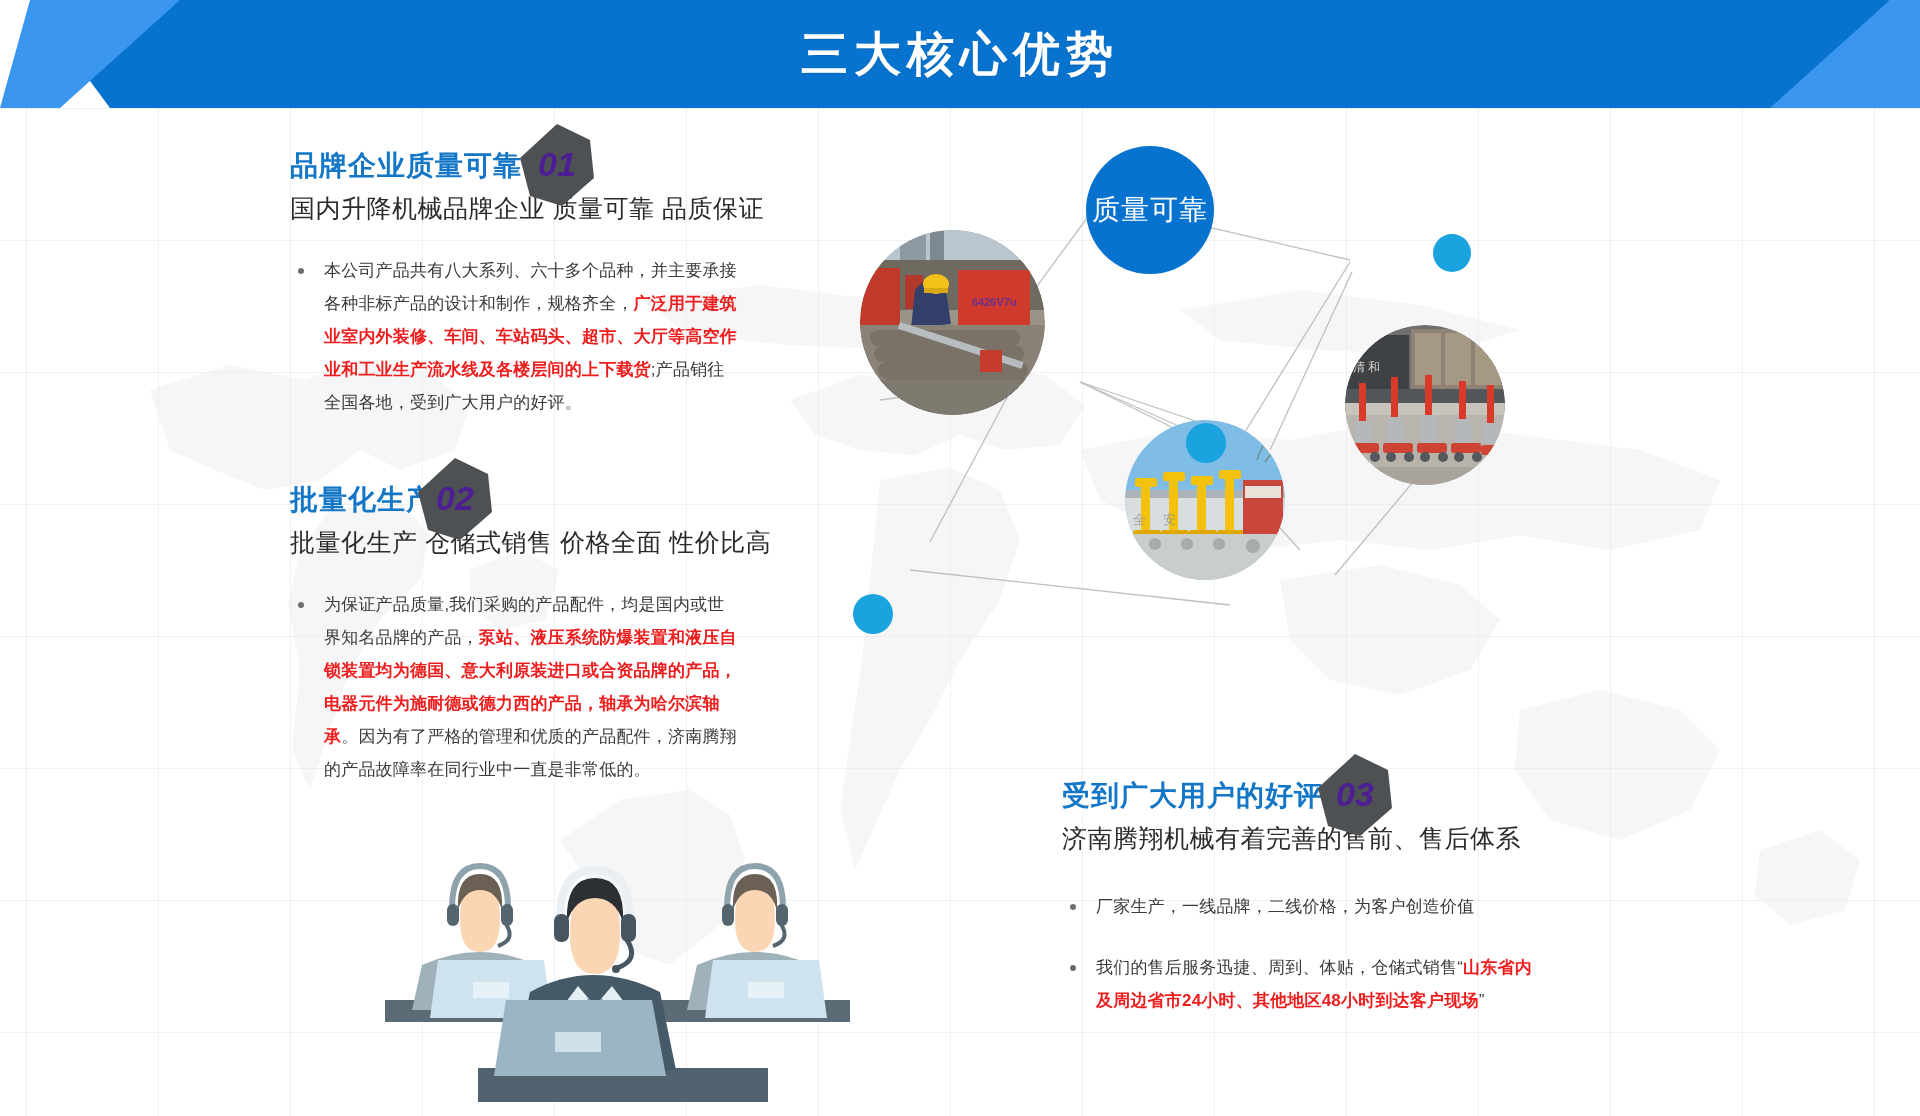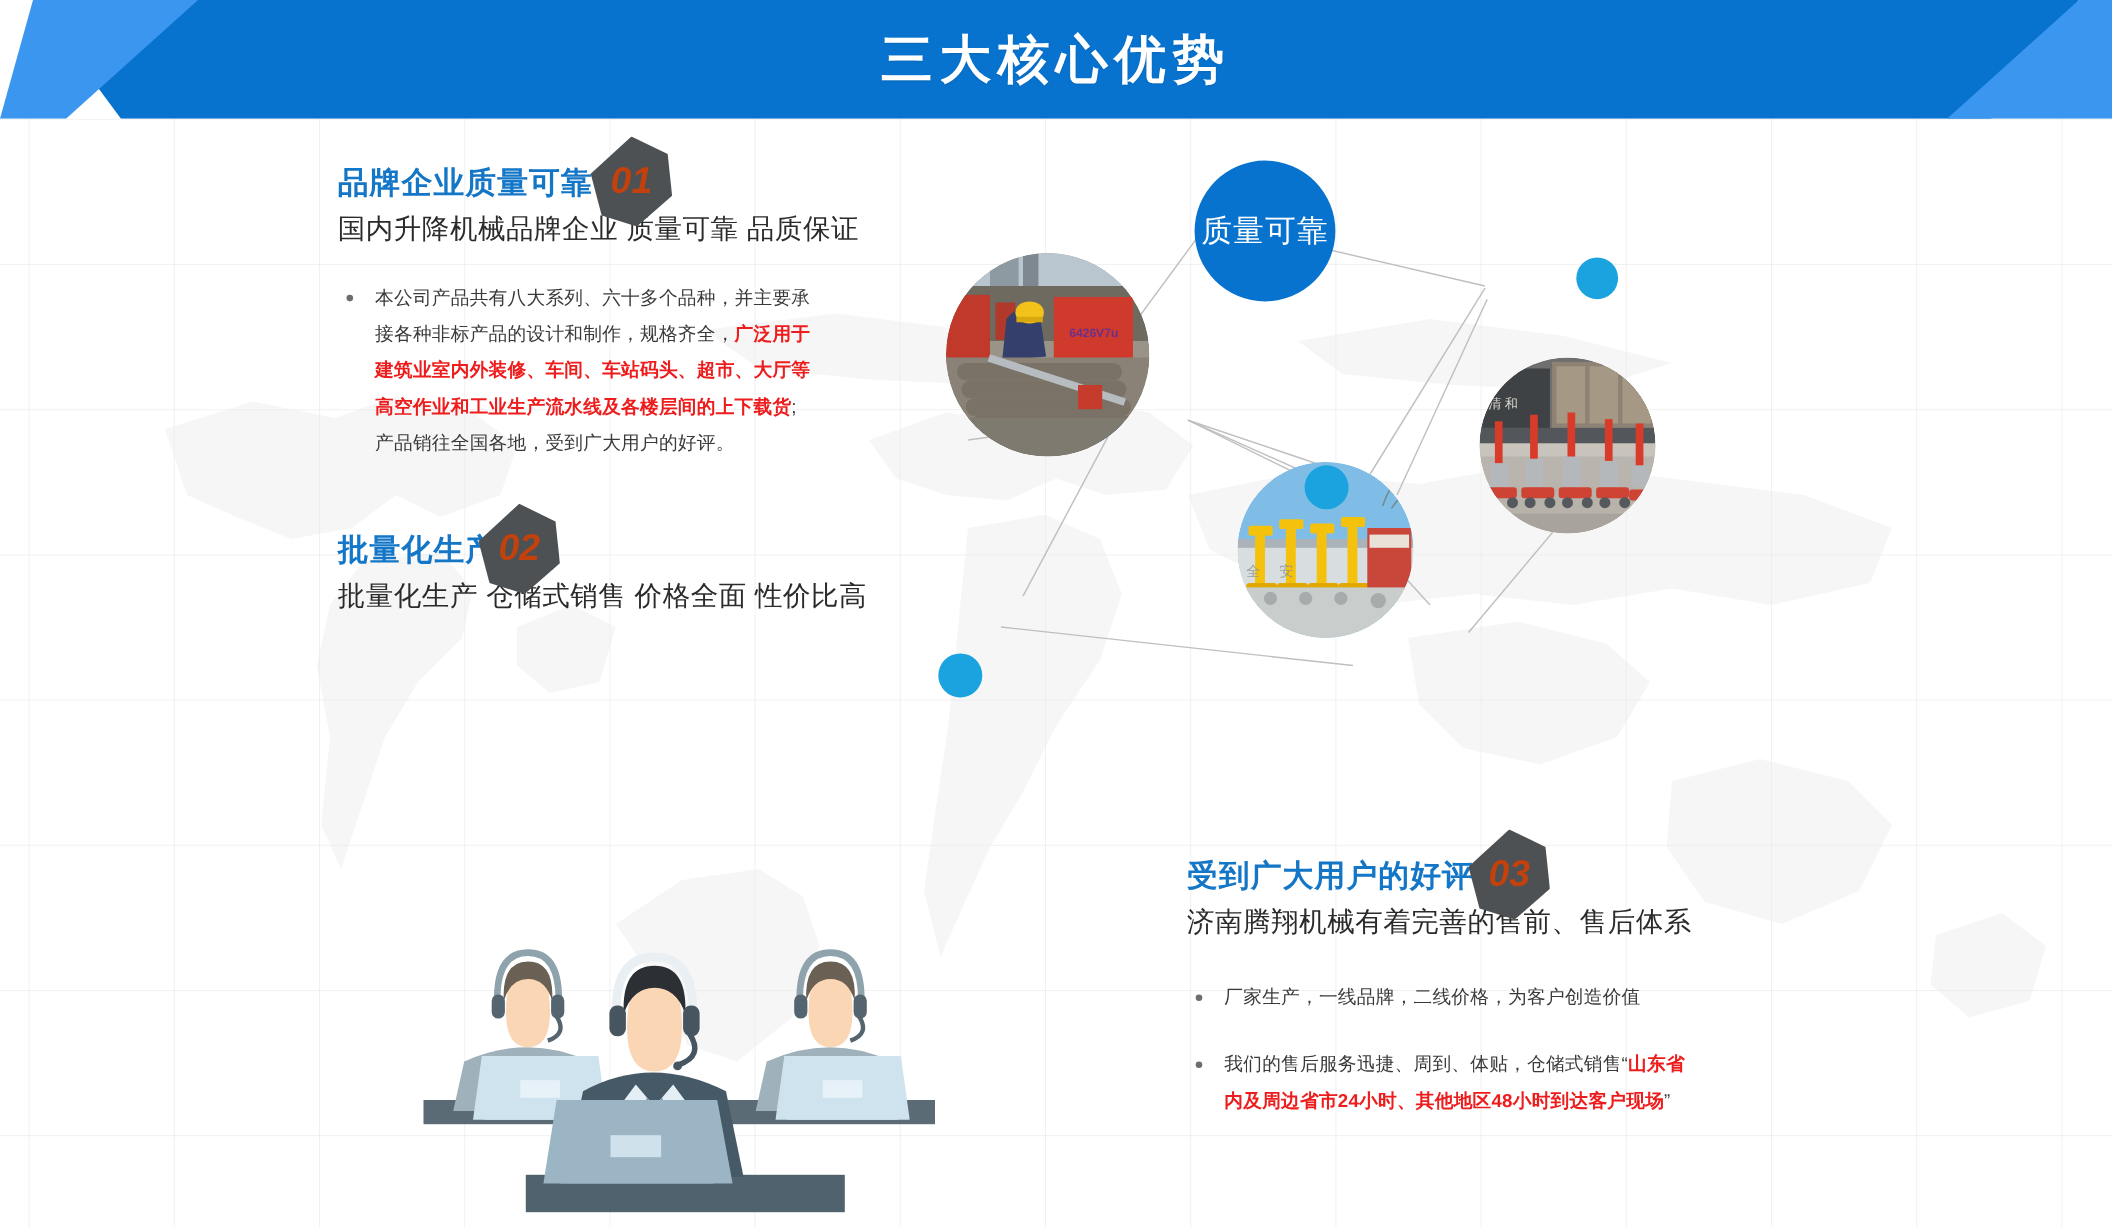--- a/index.html
+++ b/index.html
@@ -28,29 +28,29 @@
   
   .banner{ position:absolute; left:0; top:0; width:1920px; height:108px; }
   .banner-title{
     position:absolute; left:0; top:0; width:1920px; height:108px;
     display:flex; align-items:center; justify-content:center;
     color:#ffffff; font-size:47px; font-weight:bold; letter-spacing:6px;
     text-shadow:0 1px 2px rgba(0,0,0,.10);
   }
 
   
-  .feature{ position:absolute;padding-left:17px; }
+  .feature{ position:absolute; }
   .feat-head{ position:relative; display:inline-block; }
   .hexbadge{
     position:absolute; width:74px; height:82px; top:-24px;
   }
   .hexbadge .num{
     position:absolute; left:0; top:0; width:74px; height:82px;
     display:flex; align-items:center; justify-content:center;
-    color:#c2410c; font-size:34px; font-weight:bold; font-style:italic;
+    color:#4c1d95; font-size:34px; font-weight:bold; font-style:italic;
     letter-spacing:0px; padding-bottom:2px;
   }
   .feat-title{
     color:#1476c6; font-size:28px; font-weight:bold; letter-spacing:1px;
     line-height:36px; white-space:nowrap;
   }
   .feat-sub{
     color:#2b2b2b; font-size:25px; line-height:40px; margin-top:4px;
     white-space:nowrap; letter-spacing:.5px;
   }
@@ -360,20 +360,23 @@
     <div class="feat-head">
       <div class="feat-title">批量化生产</div>
       <div class="hexbadge" style="left:128px;">
         <svg width="74" height="82" viewBox="0 0 74 82">
           <polygon points="37,0 70,16 74,54 42,82 10,72 0,34" fill="#4d5154"></polygon>
         </svg>
         <div class="num">02</div>
       </div>
     </div>
     <div class="feat-sub">批量化生产 仓储式销售 价格全面 性价比高</div>
+    <ul class="bullets">
+      <li><span><span>为保证产品质量,我们采购的产品配件，均是国内或世界知名品牌的产品，</span><span class="red">泵站、液压系统防爆装置和液压自锁装置均为德国、意大利原装进口或合资品牌的产品，电器元件为施耐德或德力西的产品，轴承为哈尔滨轴承</span><span>。因为有了严格的管理和优质的产品配件，济南腾翔的产品故障率在同行业中一直是非常低的。</span></span></li>
+    </ul>
   </div>
 
   <div class="feature" style="left:1062px; top:778px; width:470px;">
     <div class="feat-head">
       <div class="feat-title">受到广大用户的好评</div>
       <div class="hexbadge" style="left:256px;">
         <svg width="74" height="82" viewBox="0 0 74 82">
           <polygon points="37,0 70,16 74,54 42,82 10,72 0,34" fill="#4d5154"></polygon>
         </svg>
         <div class="num">03</div>

